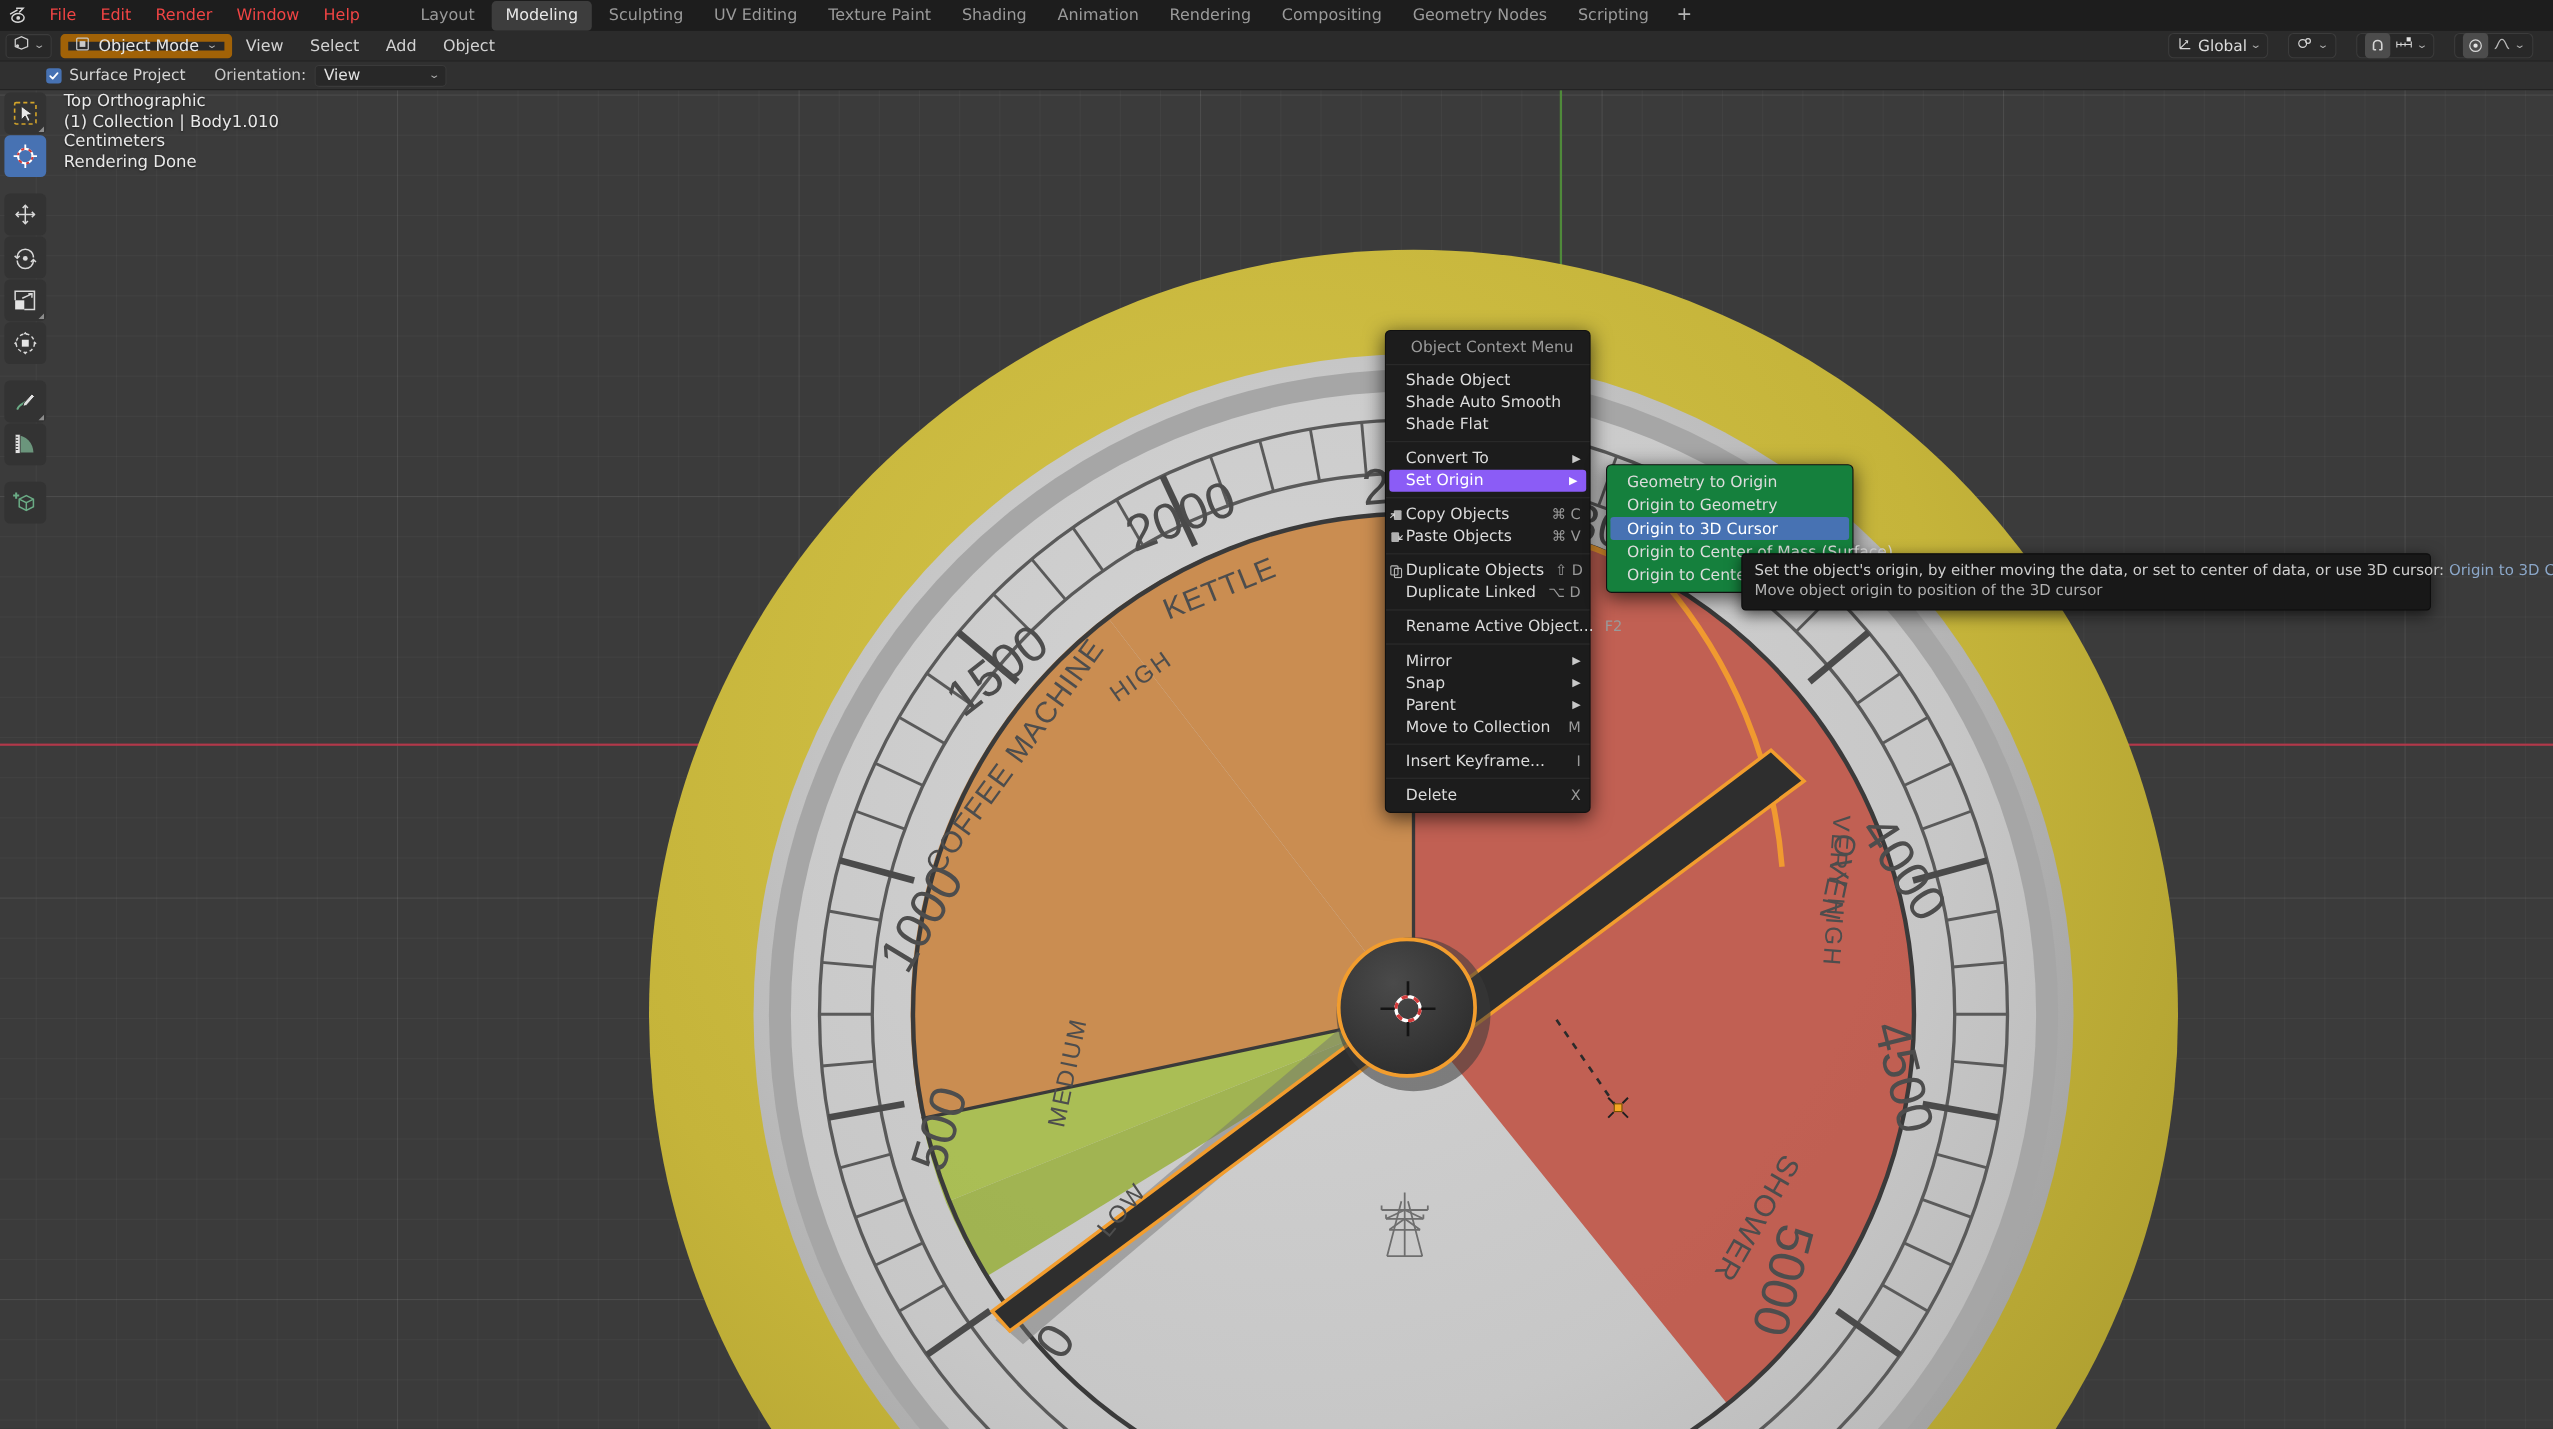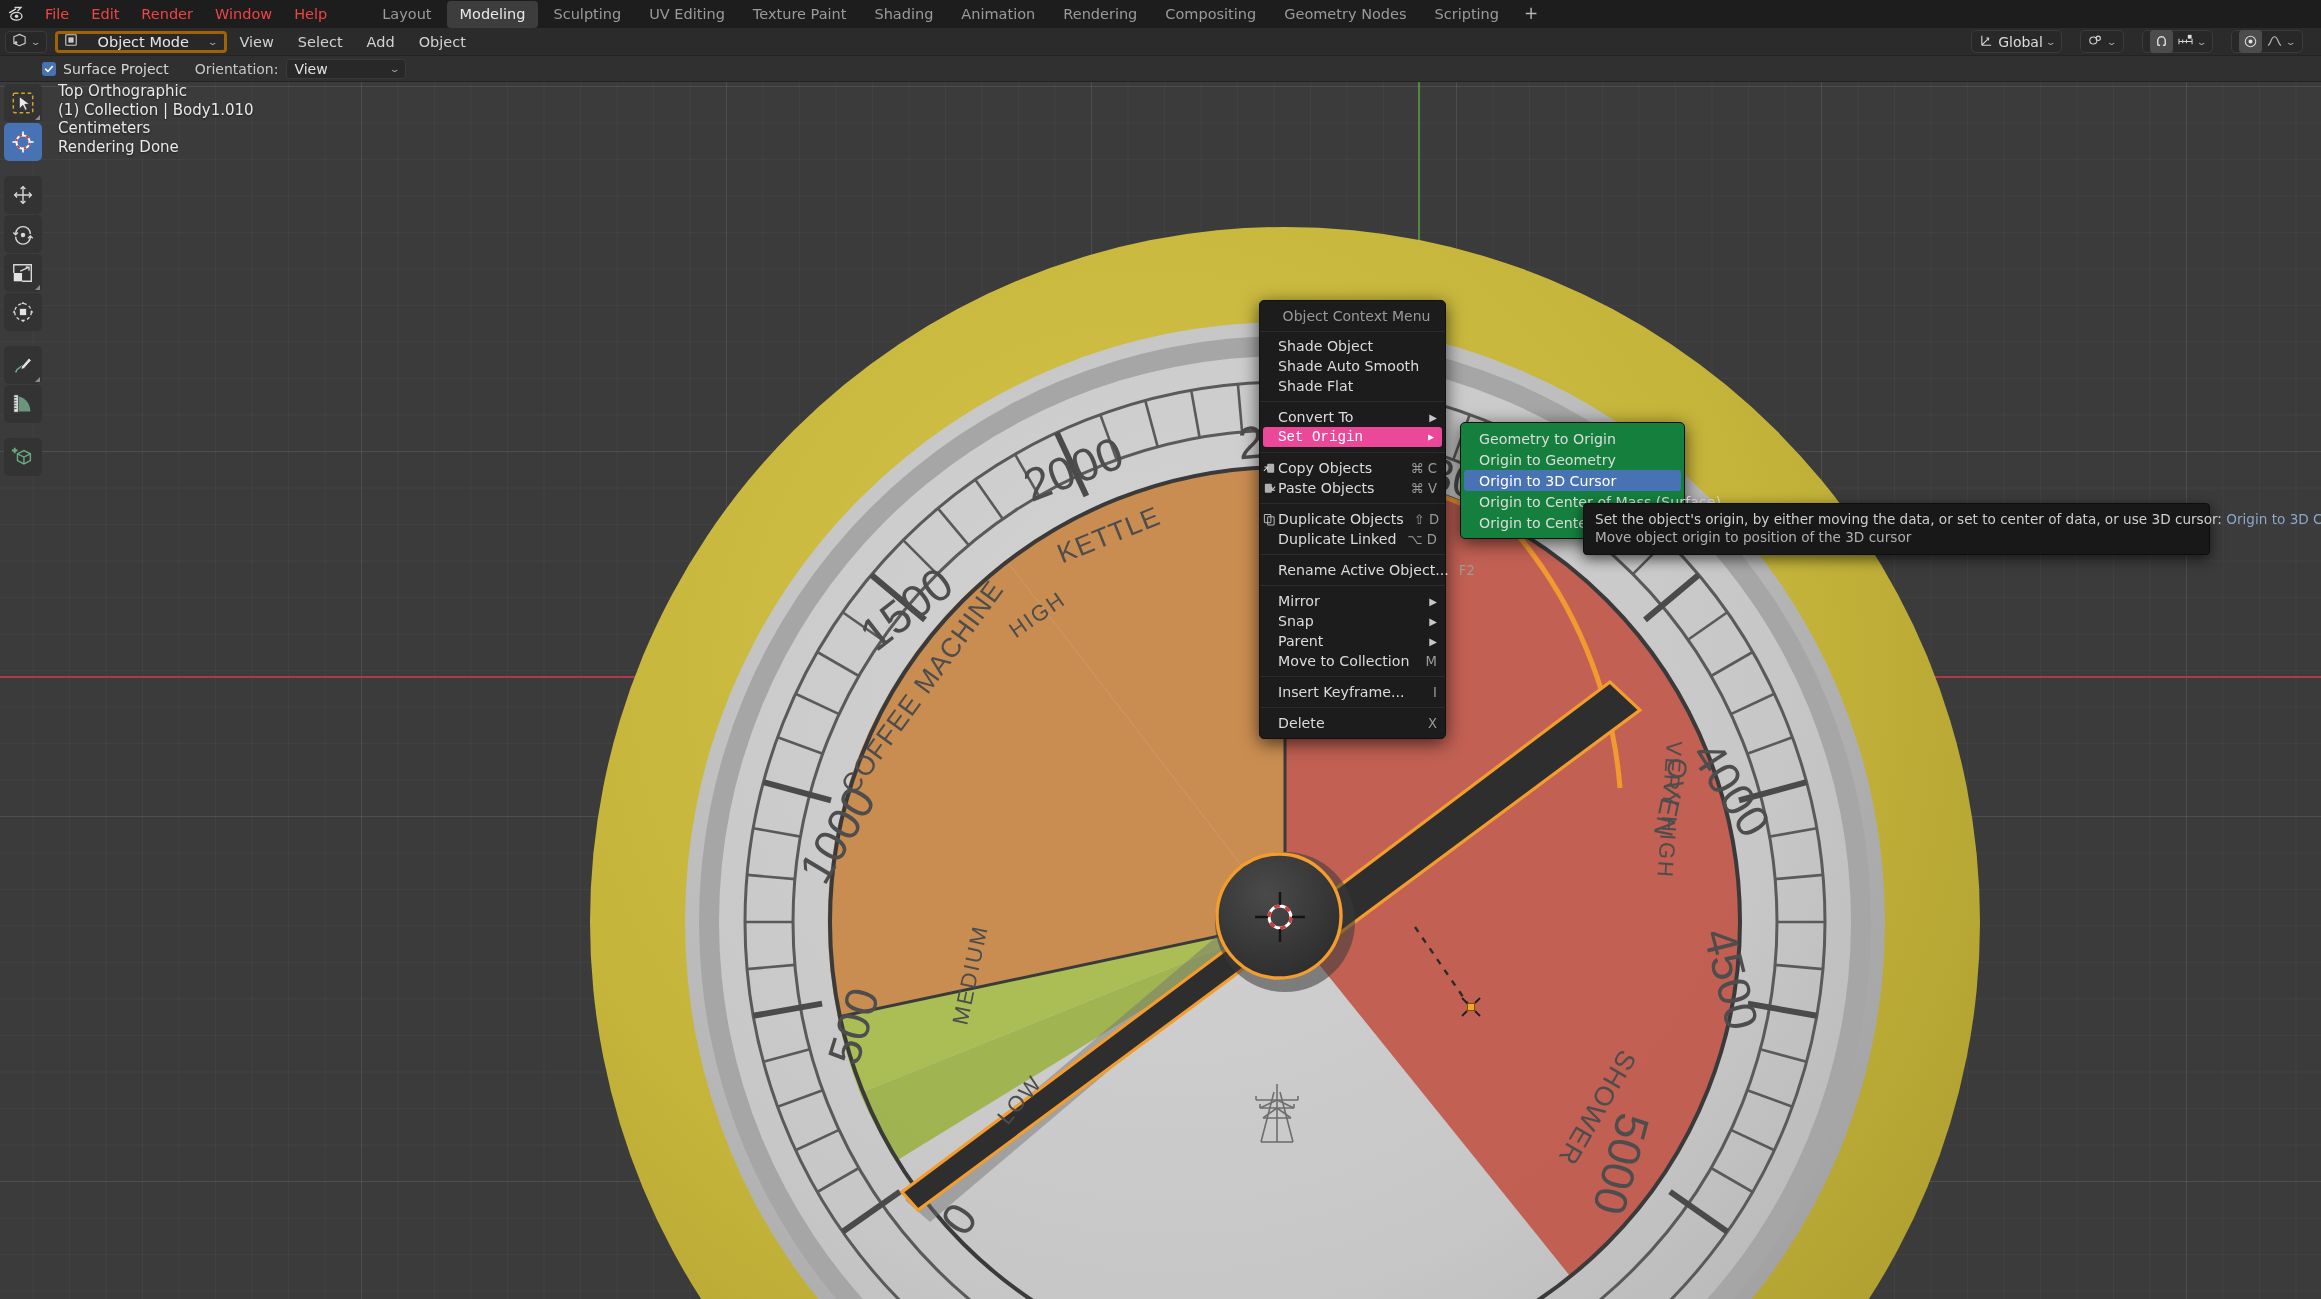--- a/index.html
+++ b/index.html
@@ -48,23 +48,23 @@
     font-size: 14.5px; color: #d2d2d2;
     border-bottom: 1px solid #232323;
   }
   .hdr-btn {
     display: flex; align-items: center; gap: 5px;
     height: 22px; padding: 0 6px; margin-left: 5px;
     background: #282828; border: 1px solid #3b3b3b; border-radius: 4px;
     color: #dcdcdc;
   }
   .mode-select {
-    display: flex; align-items: center; gap: 20px;
+    display: flex; align-items: center; gap: 8px;
     height: 22px; padding: 0 8px 0 6px; margin-left: 8px;
-    background: #282828; border: 3px solid #a16207; border-radius: 4px;
+    background: #282828; border: 7px solid #a16207; border-radius: 4px;
     color: #e6e6e6; font-size: 14.5px;
   }
   .hmenu { padding: 0 12px; color: #d2d2d2; height: 28px; line-height: 28px;}
   .chev { font-size: 9px; color: #b0b0b0; transform: scaleX(1.5); display:inline-block;}
 
   .hdr-right { margin-left: auto; display: flex; align-items: center; gap: 18px; padding-right: 18px;}
   .pillgrp {
     display: flex; align-items: center; gap: 4px;
     background: #282828; border: 1px solid #3b3b3b; border-radius: 5px;
     height: 23px; padding: 0 7px; color: #dcdcdc; font-size: 14px;
@@ -171,21 +171,21 @@
     text-align: center;
   }
   .mrow {
     display: flex; align-items: center;
     height: 20px; padding: 0 8px 0 18px;
     position: relative; white-space: nowrap;
   }
   .mrow .mlabel { flex: 1; }
   .mrow .mkey { color: #9a9a9a; font-size: 13.2px; margin-left: 10px; }
   .mrow .marrow { color: #c8c8c8; font-size: 10px; margin-left: 8px; }
-  .mrow.sel { background: #ec4899; color: #fff; border-radius: 3px; margin: 0 3px; padding-left: 15px; font-family: Liberation Mono, monospace; }
+  .mrow.sel { background: #8b5cf6; color: #fff; border-radius: 3px; margin: 0 3px; padding-left: 15px; }
   .mrow.sel .marrow { color: #fff; }
   .mrow .micon { position: absolute; left: 2px; width: 15px; height: 15px;
                  display:flex; align-items:center; justify-content:center;}
   .msep { height: 1px; background: #2c2c2c; margin: 5px 0; }
   .mgap { height: 4px; }
 
   
   .submenu {
     position: absolute; left: 1460px; top: 422px; width: 225px;
     background: #15803d; border: 1px solid #111; border-radius: 5px;

